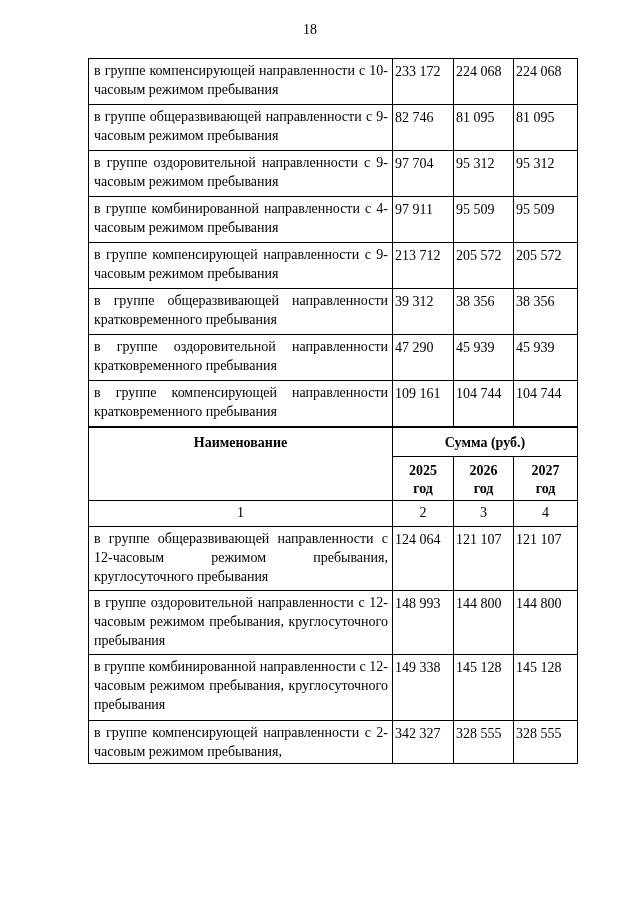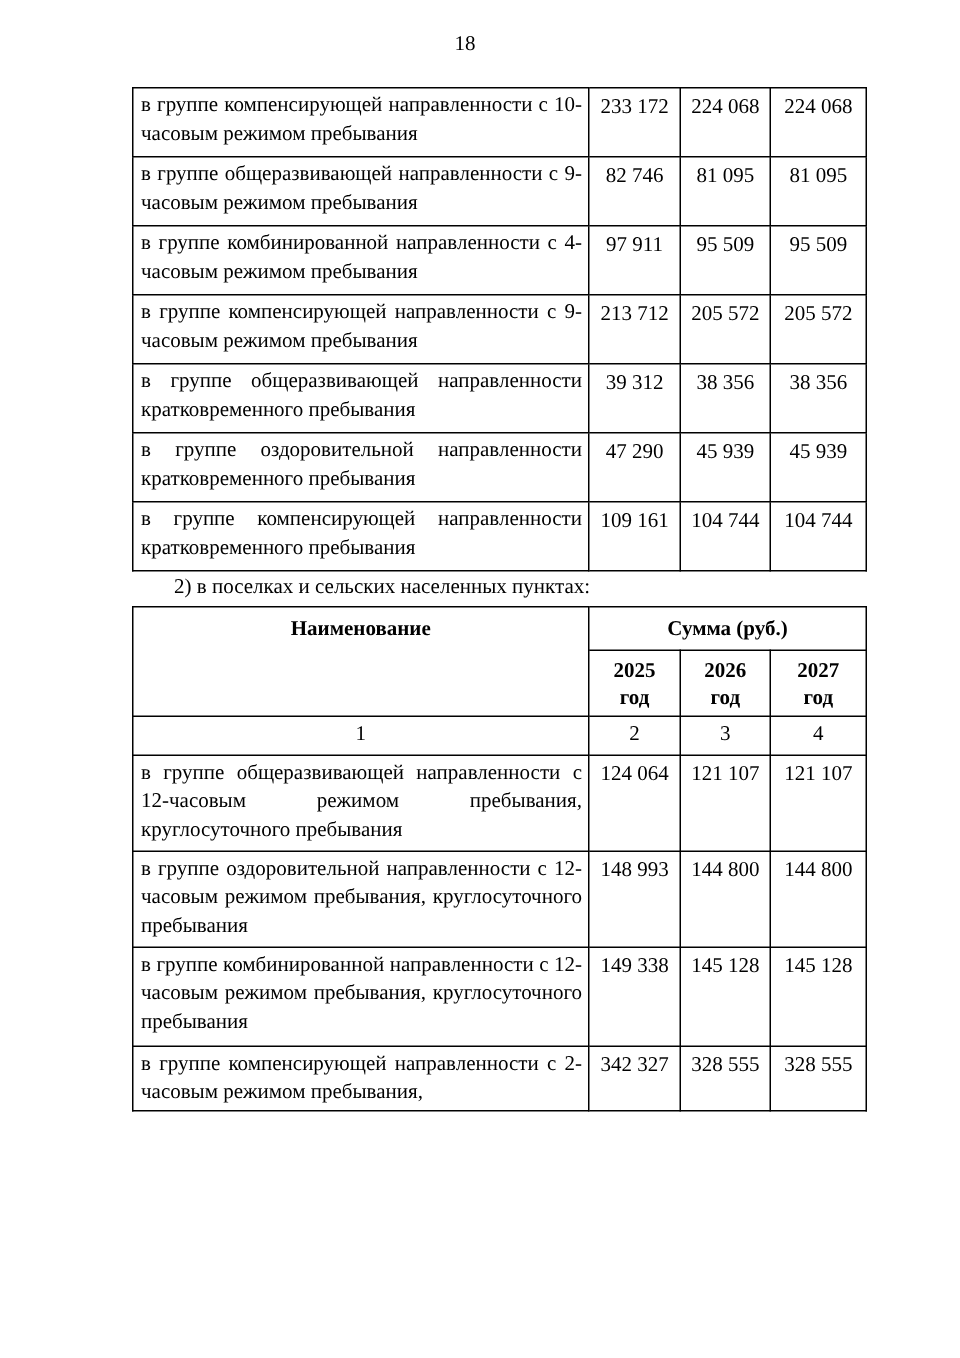--- a/index.html
+++ b/index.html
@@ -31,21 +31,21 @@
     border: 1px solid #000000;
     vertical-align: top;
     line-height: 19px;
     overflow: hidden;
   }
   td.lbl {
     text-align: justify;
     padding: 2px 4px 2px 5px;
   }
   td.num {
-    text-align: center;
+    text-align: left;
     padding: 3px 2px 2px 2px;
   }
   .t1 tr { height: 46px; font-family: Liberation Serif, serif; }
   .para {
     margin: 2px 0 3px 0;
     text-indent: 28px;
     line-height: 18px;
   }
   .t2 td.hdr {
     font-weight: bold;
@@ -89,20 +89,26 @@
         <td class="num">224 068</td>
         <td class="num">224 068</td>
       </tr>
       <tr>
         <td class="lbl">в группе общеразвивающей направленности с 9-часовым режимом пребывания</td>
         <td class="num">82 746</td>
         <td class="num">81 095</td>
         <td class="num">81 095</td>
       </tr>
       <tr>
+        <td class="lbl">в группе оздоровительной направленности с 9-часовым режимом пребывания</td>
+        <td class="num">97 704</td>
+        <td class="num">95 312</td>
+        <td class="num">95 312</td>
+      </tr>
+      <tr>
         <td class="lbl">в группе комбинированной направленности с 4-часовым режимом пребывания</td>
         <td class="num">97 911</td>
         <td class="num">95 509</td>
         <td class="num">95 509</td>
       </tr>
       <tr>
         <td class="lbl">в группе компенсирующей направленности с 9-часовым режимом пребывания</td>
         <td class="num">213 712</td>
         <td class="num">205 572</td>
         <td class="num">205 572</td>
@@ -121,21 +127,20 @@
       </tr>
       <tr>
         <td class="lbl">в группе компенсирующей направленности кратковременного пребывания</td>
         <td class="num">109 161</td>
         <td class="num">104 744</td>
         <td class="num">104 744</td>
       </tr>
     </tbody>
   </table>
 
-  <p class="para">2) в поселках и сельских населенных пунктах:</p>
 
   <table class="t t2">
     <colgroup>
       <col class="c-label">
         <col class="c-y1">
         <col class="c-y2">
         <col class="c-y3">
     </colgroup>
     <tbody>
       <tr class="r-head">

